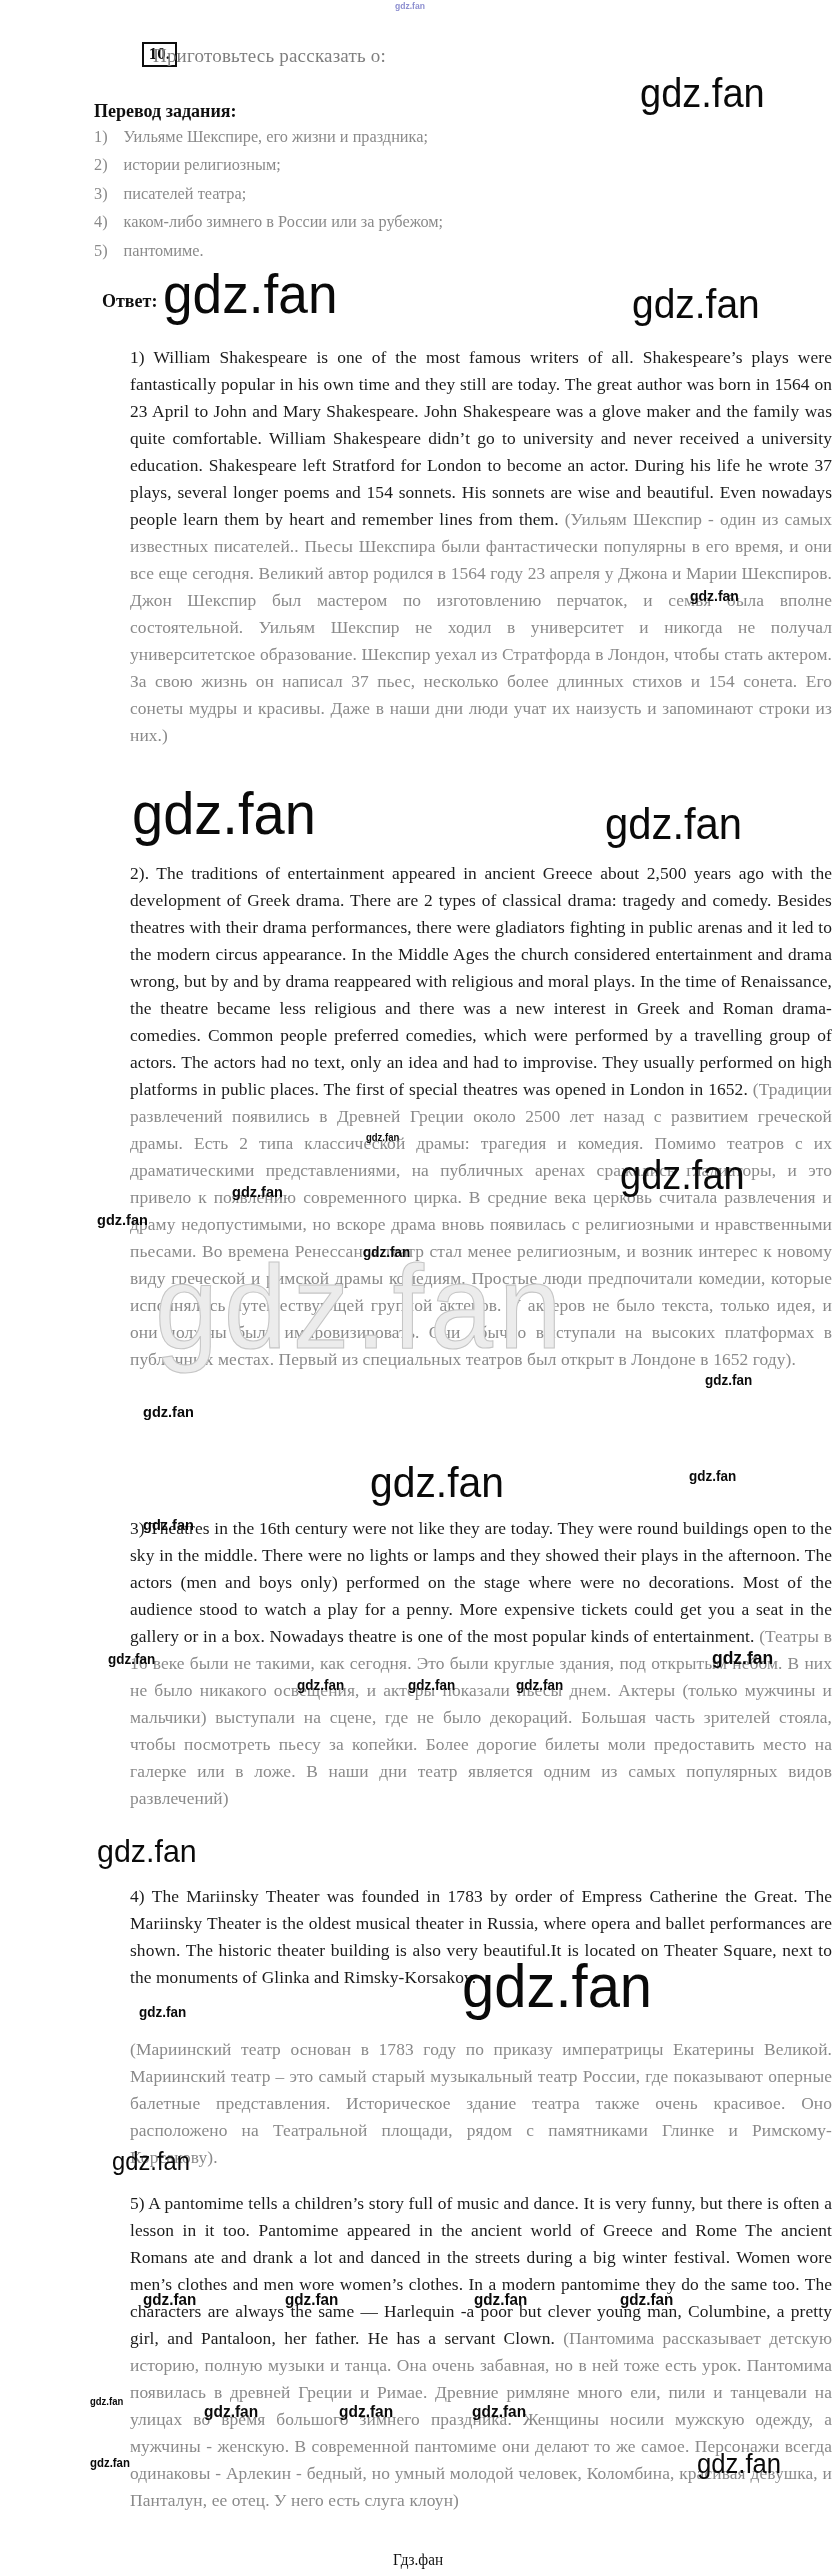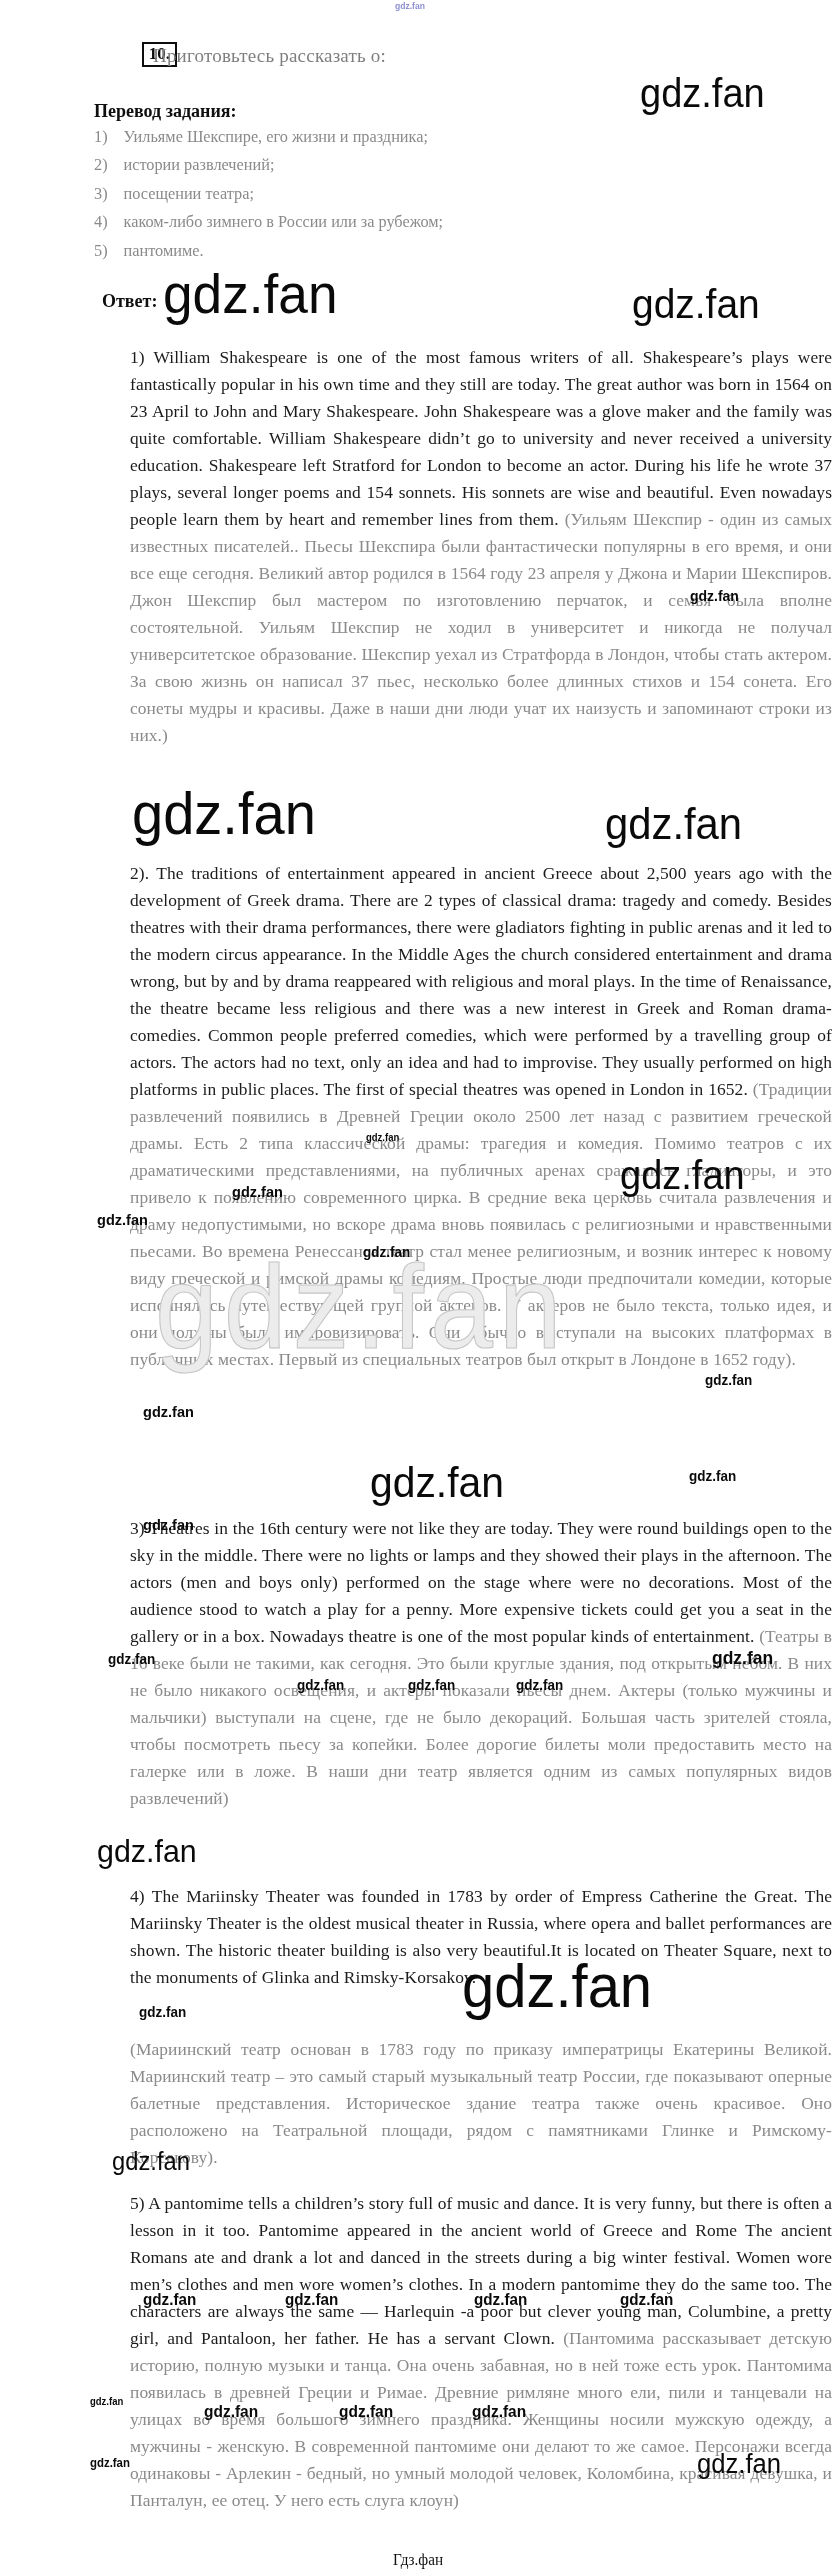--- a/index.html
+++ b/index.html
@@ -31,22 +31,22 @@
 
   <div class="task-num-box">
     <span>10.</span>
   </div>
   <div class="task-title">Приготовьтесь рассказать о:</div>
 
   <div class="h-bold" style="top:101px;">Перевод задания:</div>
 
   <div class="list">
     <div class="list-item"><span class="num">1)</span><span>Уильяме Шекспире, его жизни и праздника;</span></div>
-    <div class="list-item"><span class="num">2)</span><span>истории развлечений;</span></div>
-    <div class="list-item"><span class="num">3)</span><span>посещении театра;</span></div>
+    <div class="list-item"><span class="num">2)</span><span>истории религиозным;</span></div>
+    <div class="list-item"><span class="num">3)</span><span>писателей театра;</span></div>
     <div class="list-item"><span class="num">4)</span><span>каком-либо зимнего в России или за рубежом;</span></div>
     <div class="list-item"><span class="num">5)</span><span>пантомиме.</span></div>
   </div>
 
   <div class="h-bold" style="top:291px;left:102px;">Ответ:</div>
 
   <p class="para" style="top:327px;"><span class="en">1) William Shakespeare is one of the most famous writers of all. Shakespeare’s plays were fantastically popular in his own time and they still are today. The great author was born in 1564 on 23 April to John and Mary Shakespeare. John Shakespeare was a glove maker and the family was quite comfortable. William Shakespeare didn’t go to university and never received a university education. Shakespeare left Stratford for London to become an actor. During his life he wrote 37 plays, several longer poems and 154 sonnets. His sonnets are wise and beautiful. Even nowadays people learn them by heart and remember lines from them. </span><span class="ru">(Уильям Шекспир - один из самых известных писателей.. Пьесы Шекспира были фантастически популярны в его время, и они все еще сегодня. Великий автор родился в 1564 году 23 апреля у Джона и Марии Шекспиров. Джон Шекспир был мастером по изготовлению перчаток, и семья была вполне состоятельной. Уильям Шекспир не ходил в университет и никогда не получал университетское образование. Шекспир уехал из Стратфорда в Лондон, чтобы стать актером. За свою жизнь он написал 37 пьес, несколько более длинных стихов и 154 сонета. Его сонеты мудры и красивы. Даже в наши дни люди учат их наизусть и запоминают строки из них.)</span></p>
 
   <p class="para" style="top:843px;"><span class="en">2). The traditions of entertainment appeared in ancient Greece about 2,500 years ago with the development of Greek drama.  There are 2 types of classical drama: tragedy and comedy. Besides theatres with their drama performances, there were gladiators fighting in public arenas and it led to the modern circus appearance. In the Middle Ages the church considered entertainment and drama wrong, but by and by drama reappeared with religious and moral plays. In the time of Renaissance, the theatre became less religious and there was a new interest in Greek and Roman drama-comedies. Common people preferred comedies, which were performed by a travelling group of actors. The actors had no text, only an idea and had to improvise. They usually performed on high platforms in public places.  The first of special theatres was opened in London in 1652.  </span><span class="ru">(Традиции развлечений появились в Древней Греции около 2500 лет назад с развитием греческой драмы. Есть 2 типа классической драмы: трагедия и комедия. Помимо театров с их драматическими представлениями, на публичных аренах сражались гладиаторы, и это привело к появлению современного цирка. В средние века церковь считала развлечения и драму недопустимыми, но вскоре драма вновь появилась с религиозными и нравственными пьесами. Во времена Ренессанса театр стал менее религиозным, и возник интерес к новому виду греческой и римской драмы комедиям. Простые люди предпочитали комедии, которые исполнялись путешествующей группой актеров. У актеров не было текста, только идея, и они должны были импровизировать. Они обычно выступали на высоких платформах в публичных местах. Первый из специальных театров был открыт в Лондоне в 1652 году).</span></p>
 

